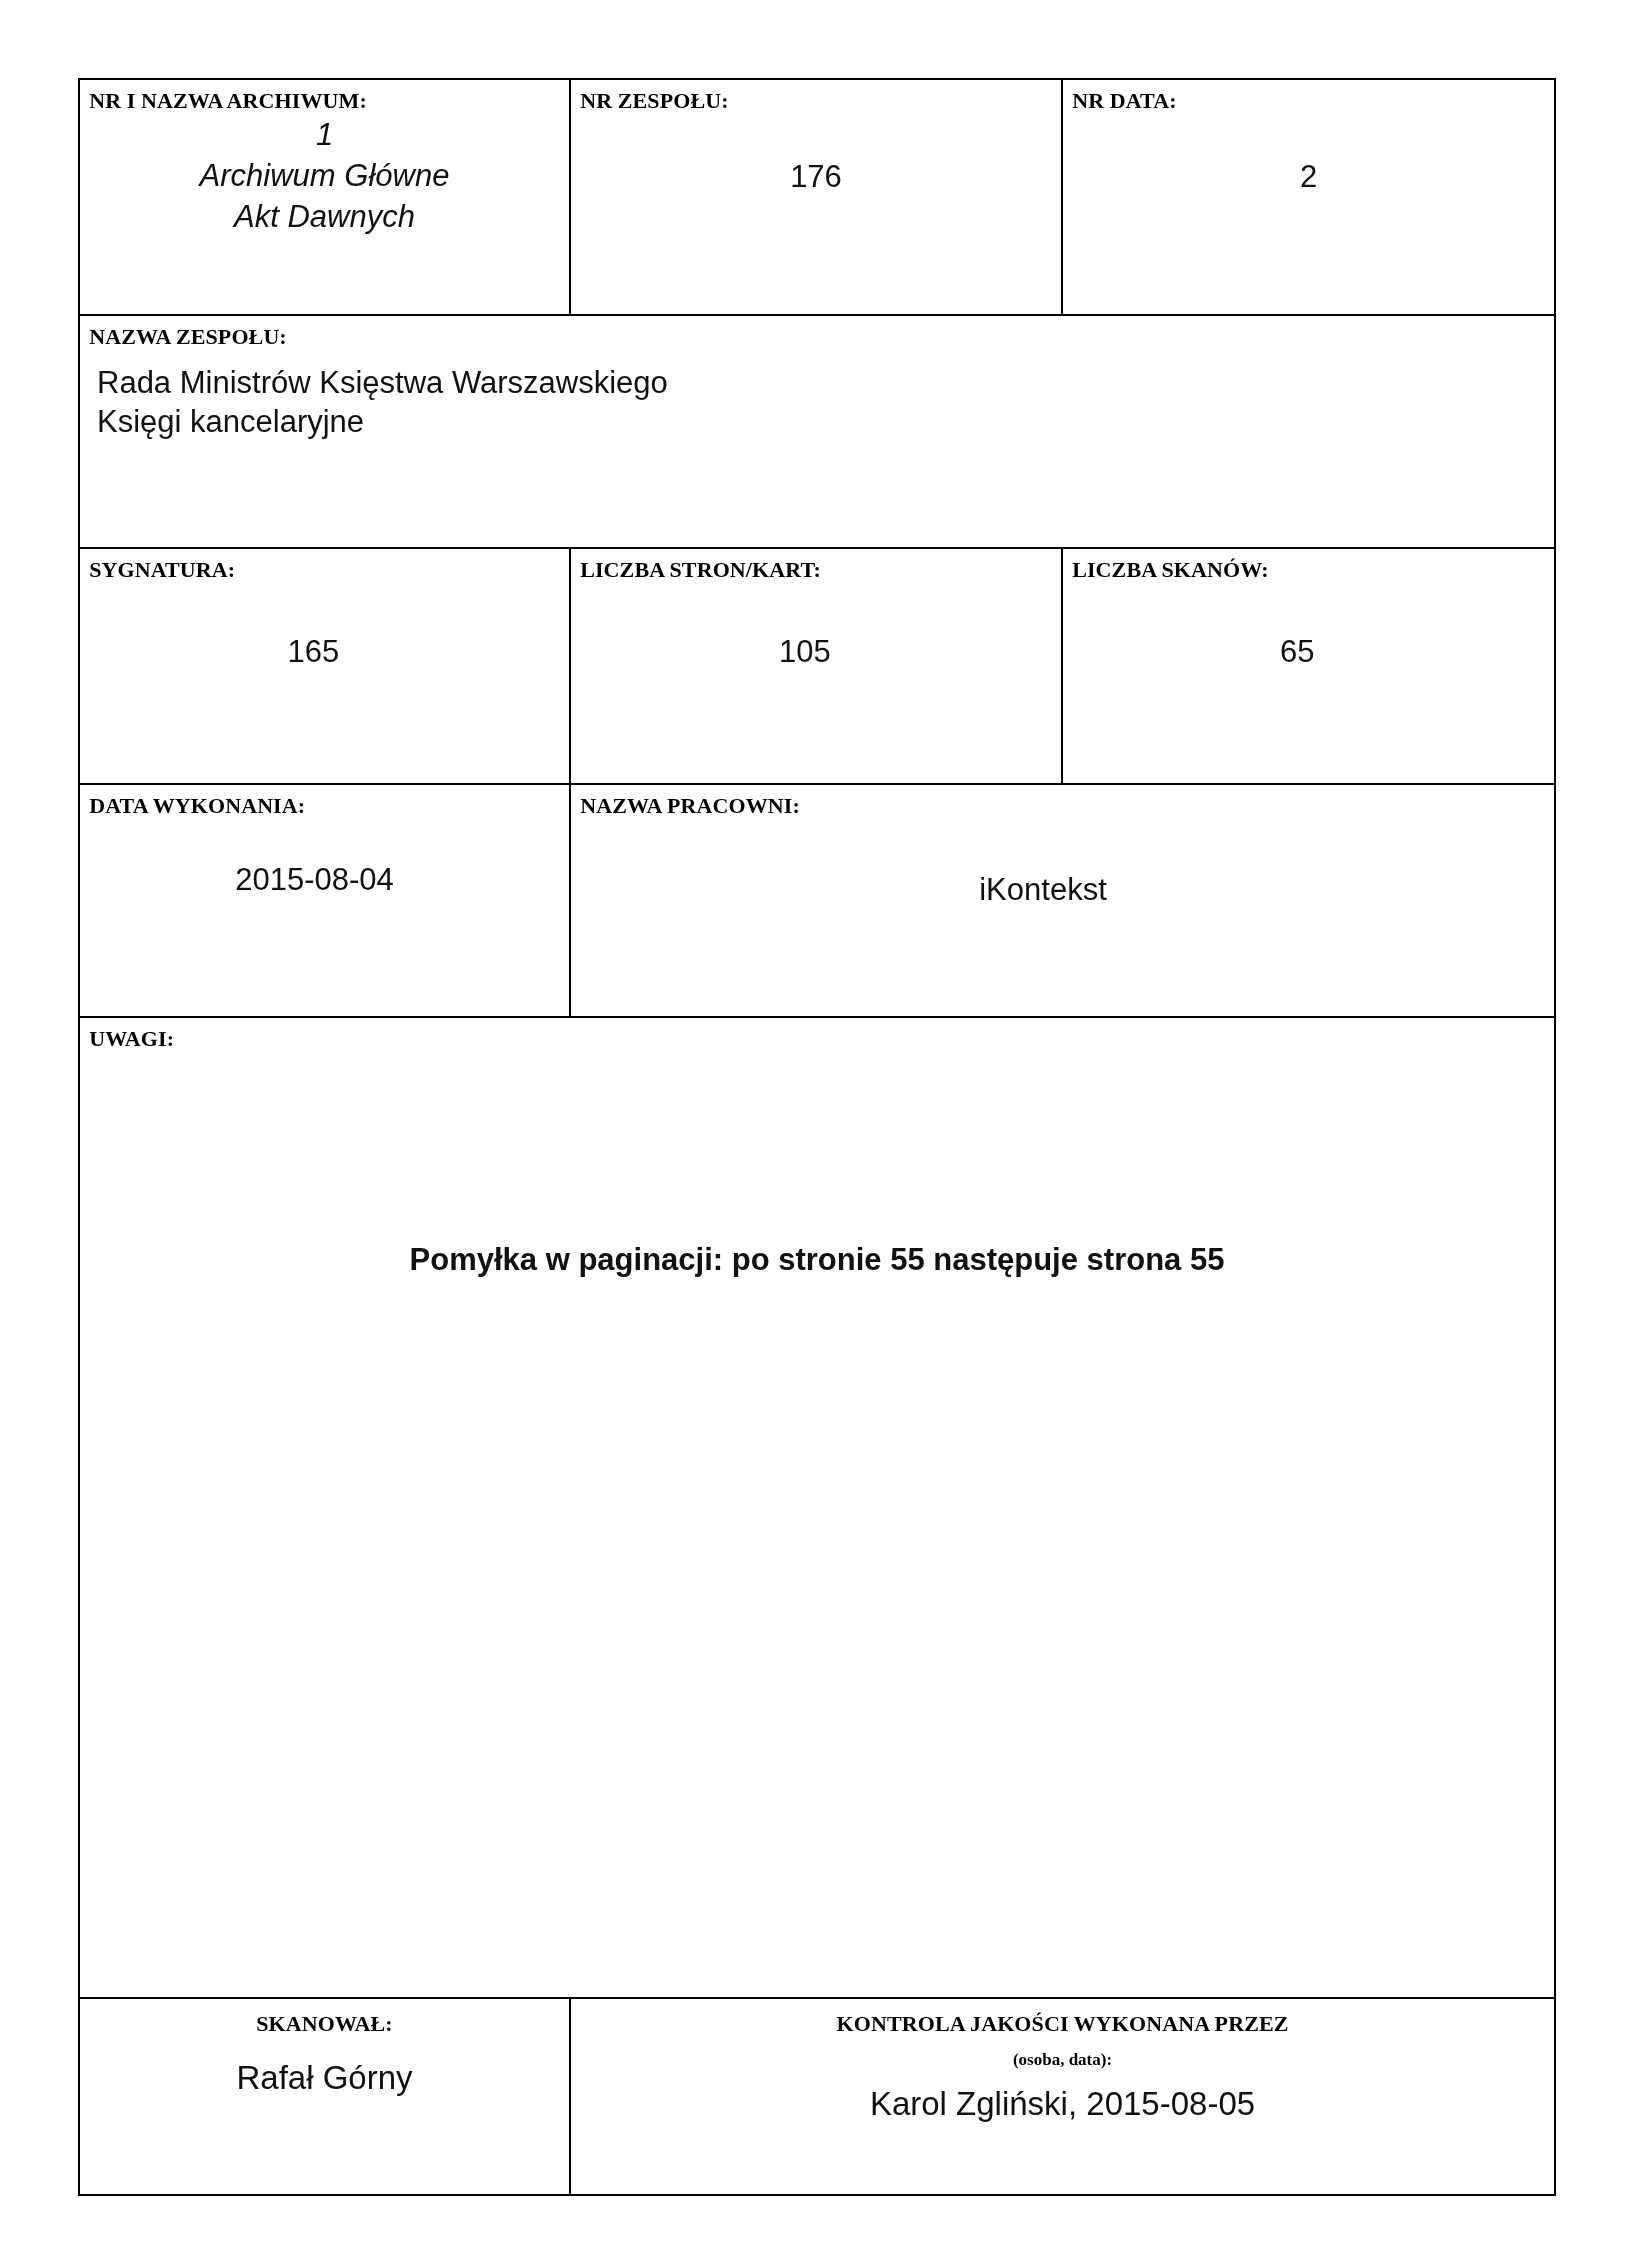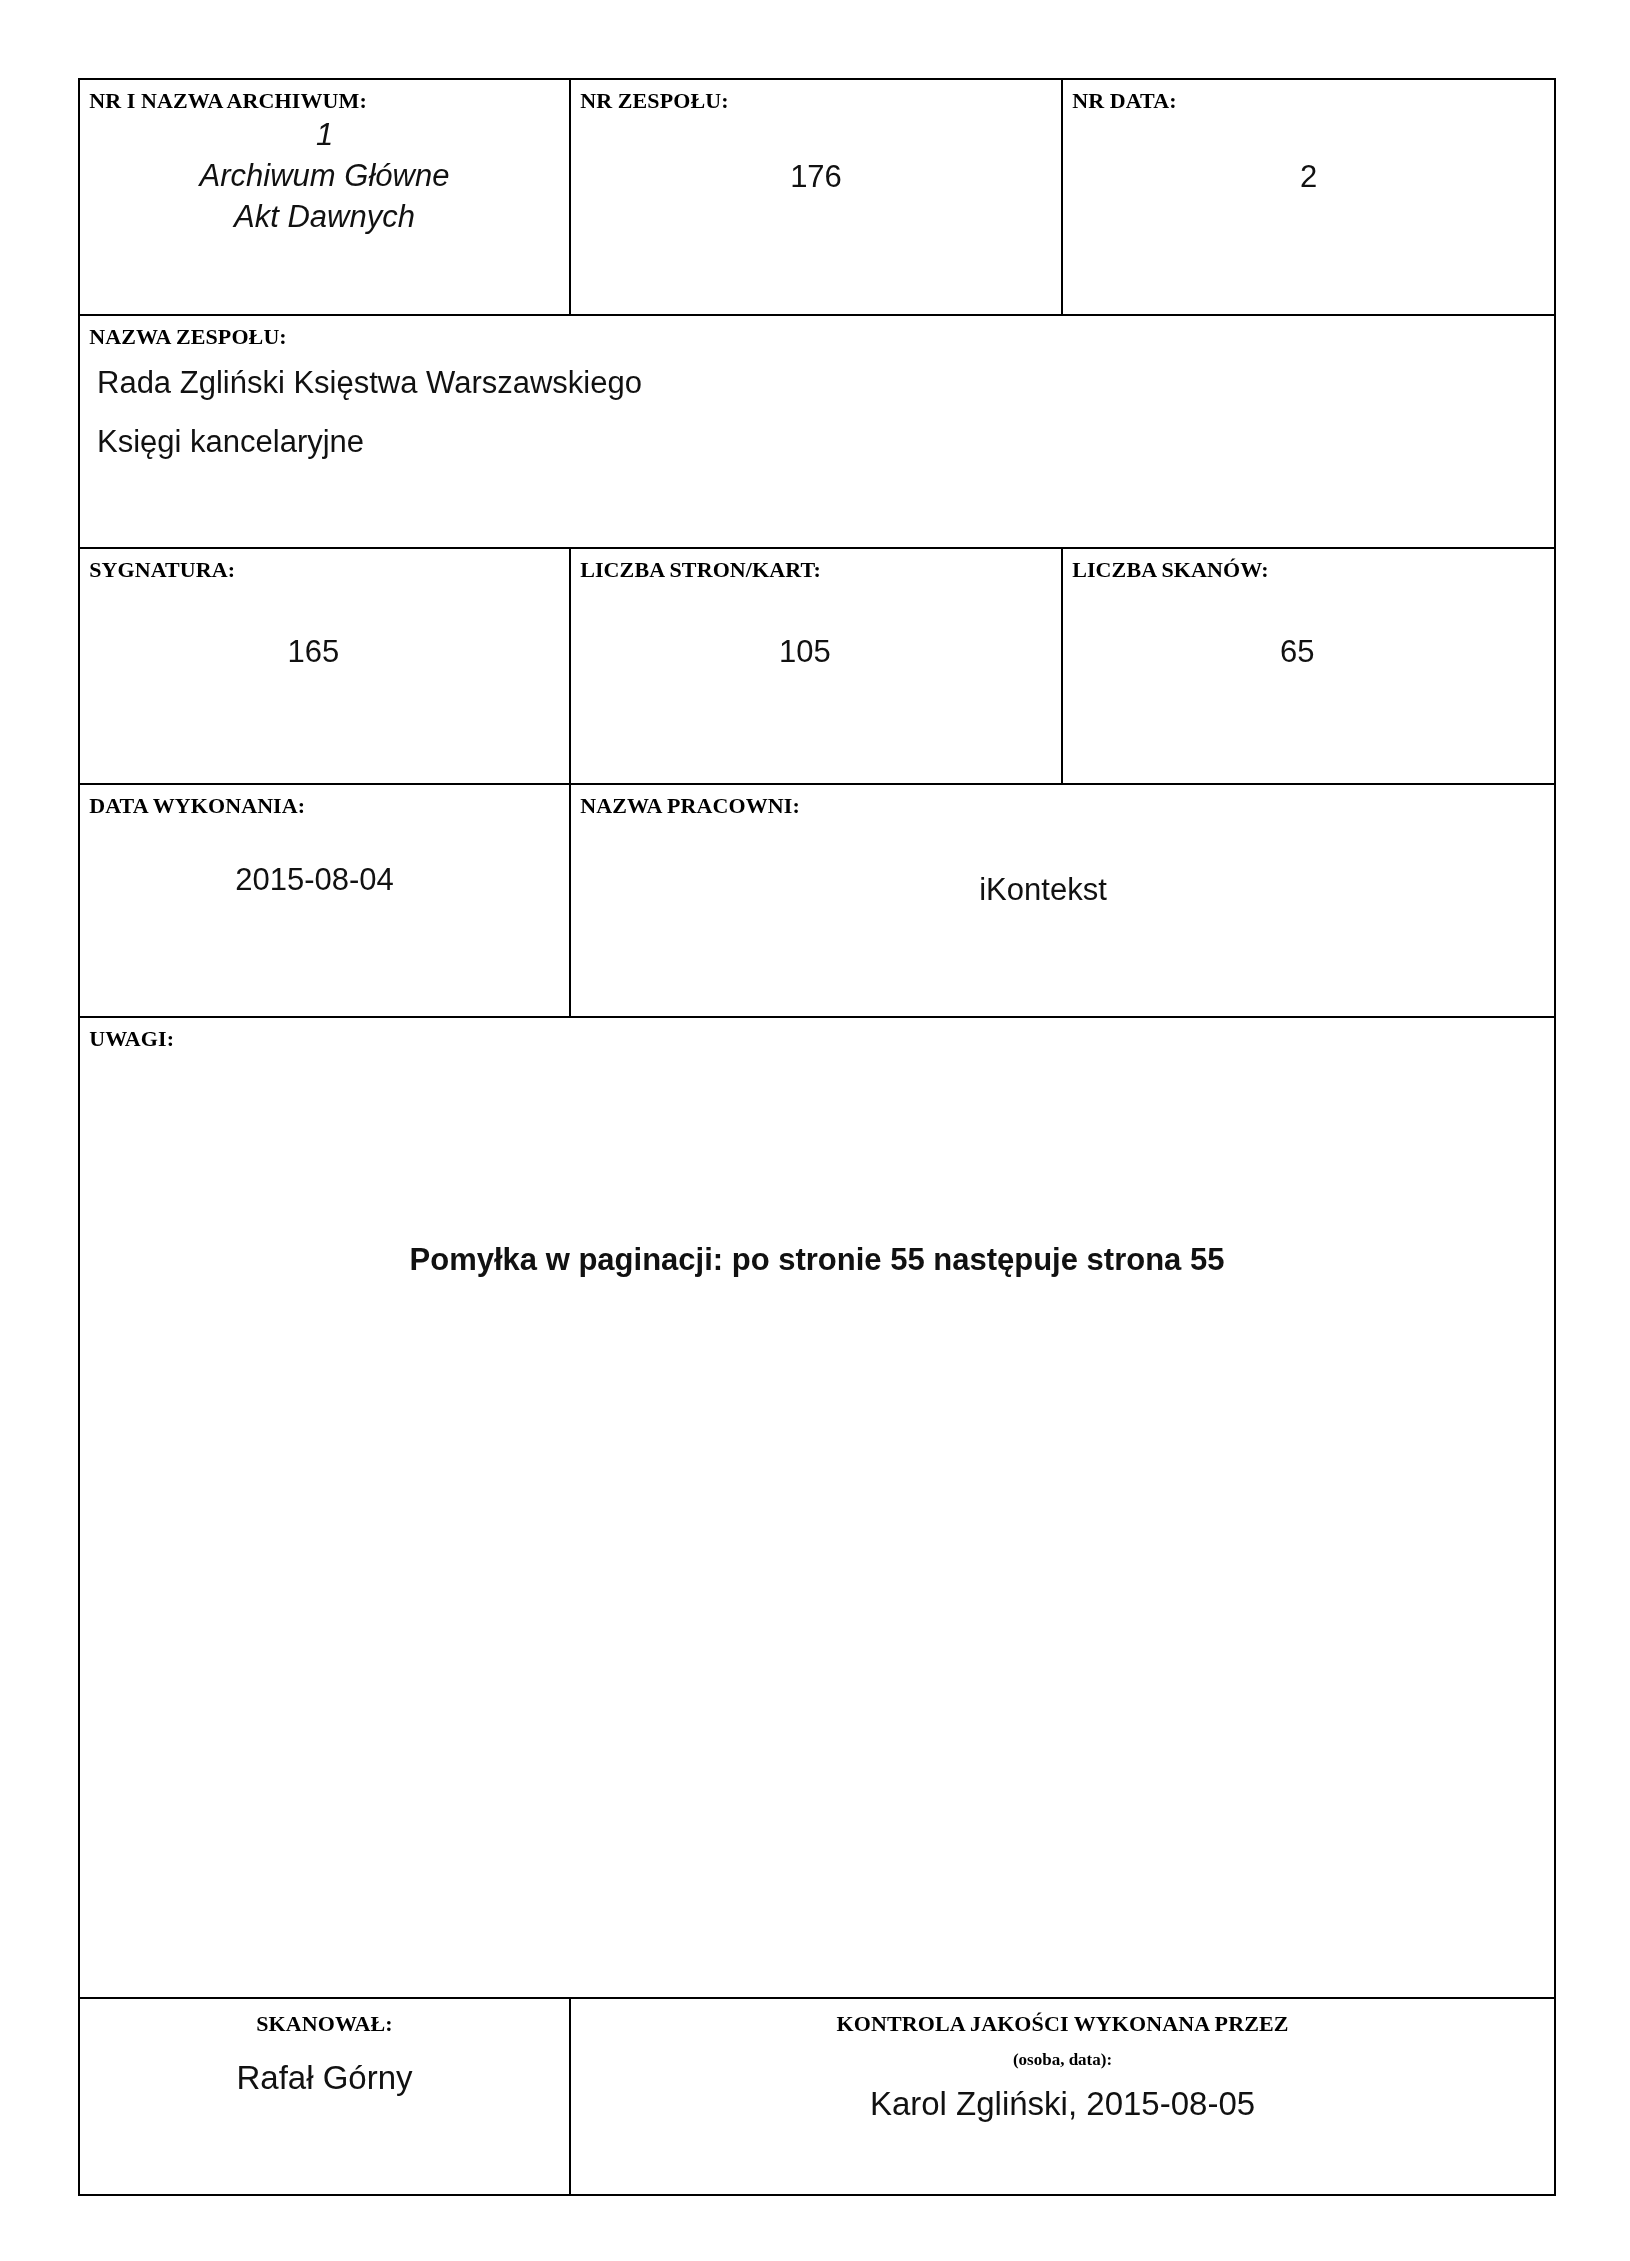--- a/index.html
+++ b/index.html
@@ -172,22 +172,22 @@
         </td>
         <td>
           <span class="label">NR DATA:</span>
           <span class="value r1-num">2</span>
         </td>
       </tr>
 
       <tr>
         <td colspan="3" style="height:231px;">
           <span class="label">NAZWA ZESPOŁU:</span>
-          <span class="value r2-value">Rada Zgliński Księstwa Warszawskiego</span>
-          <span class="value r2-value" style="padding-top:1.3px;margin-top:20px;">Księgi kancelaryjne</span>
+          <span class="value r2-value">Rada Ministrów Księstwa Warszawskiego</span>
+          <span class="value r2-value" style="padding-top:1.3px;">Księgi kancelaryjne</span>
         </td>
       </tr>
 
       <tr>
         <td style="height:234px;">
           <span class="label">SYGNATURA:</span>
           <span class="value r3-value">165</span>
         </td>
         <td>
           <span class="label">LICZBA STRON/KART:</span>

